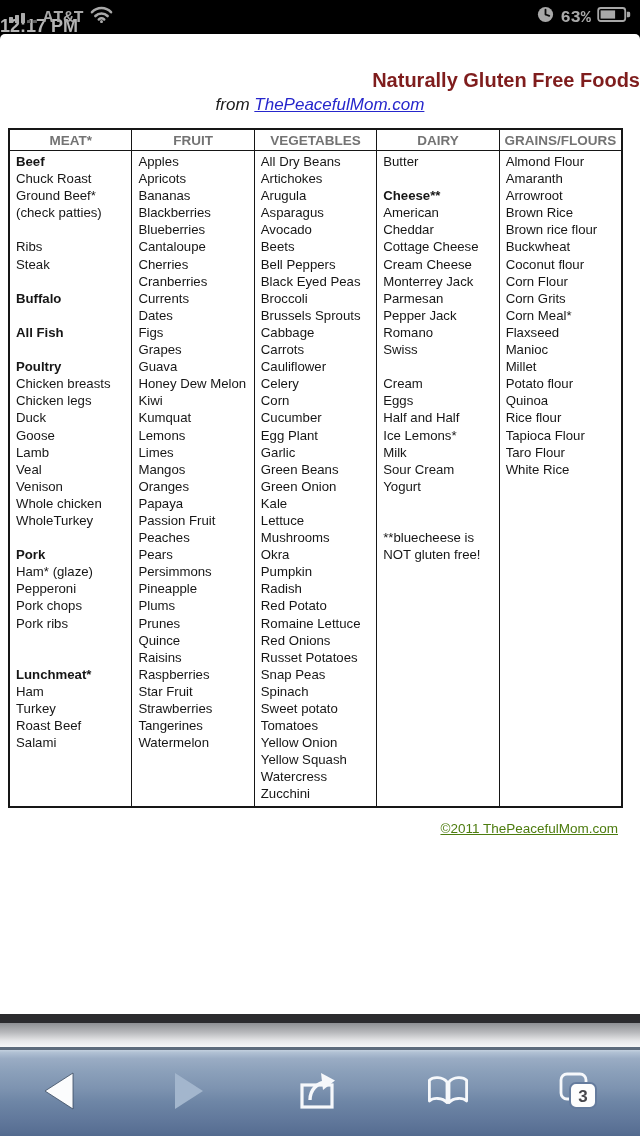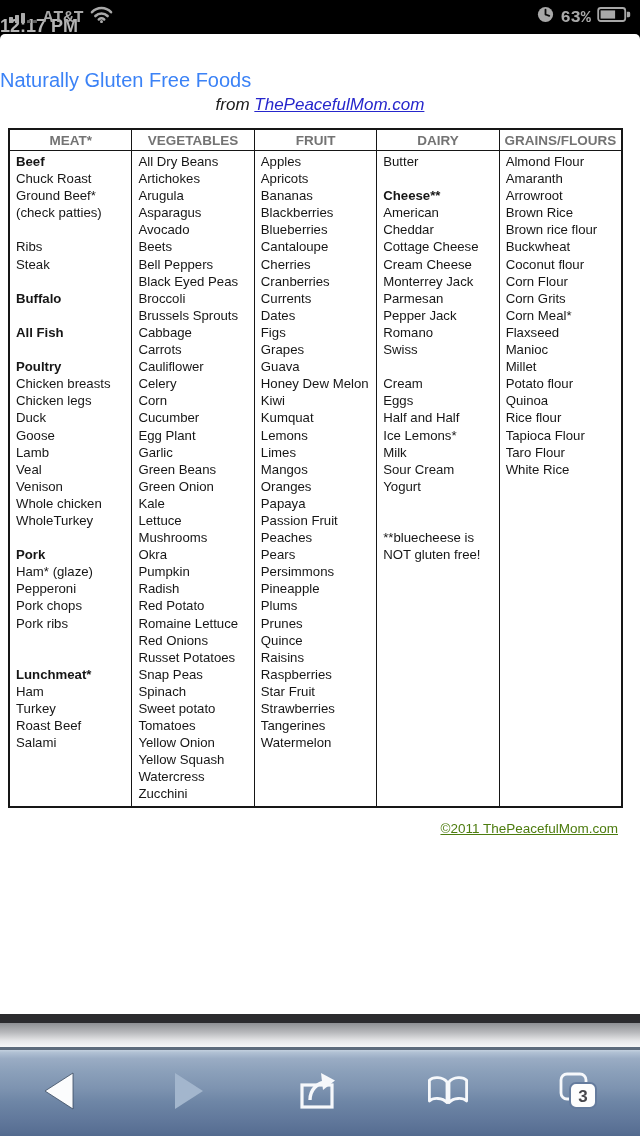--- a/index.html
+++ b/index.html
@@ -22,22 +22,22 @@
   }
   .signal { display:flex; align-items:flex-end; gap:2px; height:14px; padding-bottom:1px; }
   .signal i { display:block; width:4px; background:#ababab; border-radius:0.5px; }
   .signal i.dim { background:#5c5c5c; }
   
   .content {
     flex:0 0 980px; background:#fff; border-radius:5px 5px 0 0;
     color:#1a1a1a; overflow:hidden;
   }
   .page-title {
-    margin-top:34px; text-align:left; font-size:20px; font-weight:400;
-    color:#3b82f6; line-height:24px;
+    margin-top:34px; text-align:right; font-size:20px; font-weight:700;
+    color:#7f1d1d; line-height:24px;
   }
   .page-subtitle { text-align:center; font-style:italic; font-size:17px; line-height:26px; color:#1b1b1b; }
   .page-subtitle a { color:#2626cc; text-decoration:underline; cursor:pointer; }
   .intro { margin:20px 13px 0 13px; font-size:13.8px; line-height:23.5px; color:#191919; }
   
   .food-table { display:flex; margin:10px 17px 0 8px; border:2px solid #161616; background:#fff; }
   .ft-col { flex:1; border-left:1px solid #161616; min-width:0; }
   .ft-col:first-child { border-left:none; }
   .ft-header {
     font-weight:bold; text-align:center; font-size:13.5px; color:#737373;
@@ -150,20 +150,60 @@
             <div class="ft-line">Pepperoni</div>
             <div class="ft-line">Pork chops</div>
             <div class="ft-line">Pork ribs</div>
             <div class="ft-line">&nbsp;</div>
             <div class="ft-line">&nbsp;</div>
             <div class="ft-line bold">Lunchmeat*</div>
             <div class="ft-line">Ham</div>
             <div class="ft-line">Turkey</div>
             <div class="ft-line">Roast Beef</div>
             <div class="ft-line">Salami</div>
+          </div>
+        </div>
+        <div class="ft-col">
+          <div class="ft-header">FRUIT</div>
+          <div class="ft-body">
+            <div class="ft-line">Apples</div>
+            <div class="ft-line">Apricots</div>
+            <div class="ft-line">Bananas</div>
+            <div class="ft-line">Blackberries</div>
+            <div class="ft-line">Blueberries</div>
+            <div class="ft-line">Cantaloupe</div>
+            <div class="ft-line">Cherries</div>
+            <div class="ft-line">Cranberries</div>
+            <div class="ft-line">Currents</div>
+            <div class="ft-line">Dates</div>
+            <div class="ft-line">Figs</div>
+            <div class="ft-line">Grapes</div>
+            <div class="ft-line">Guava</div>
+            <div class="ft-line">Honey Dew Melon</div>
+            <div class="ft-line">Kiwi</div>
+            <div class="ft-line">Kumquat</div>
+            <div class="ft-line">Lemons</div>
+            <div class="ft-line">Limes</div>
+            <div class="ft-line">Mangos</div>
+            <div class="ft-line">Oranges</div>
+            <div class="ft-line">Papaya</div>
+            <div class="ft-line">Passion Fruit</div>
+            <div class="ft-line">Peaches</div>
+            <div class="ft-line">Pears</div>
+            <div class="ft-line">Persimmons</div>
+            <div class="ft-line">Pineapple</div>
+            <div class="ft-line">Plums</div>
+            <div class="ft-line">Prunes</div>
+            <div class="ft-line">Quince</div>
+            <div class="ft-line">Raisins</div>
+            <div class="ft-line">Raspberries</div>
+            <div class="ft-line">Star Fruit</div>
+            <div class="ft-line">Strawberries</div>
+            <div class="ft-line">Tangerines</div>
+            <div class="ft-line">Watermelon</div>
           </div>
         </div>
         <div class="ft-col">
           <div class="ft-header">VEGETABLES</div>
           <div class="ft-body">
             <div class="ft-line">All Dry Beans</div>
             <div class="ft-line">Artichokes</div>
             <div class="ft-line">Arugula</div>
             <div class="ft-line">Asparagus</div>
             <div class="ft-line">Avocado</div>
@@ -196,60 +236,20 @@
             <div class="ft-line">Spinach</div>
             <div class="ft-line">Sweet potato</div>
             <div class="ft-line">Tomatoes</div>
             <div class="ft-line">Yellow Onion</div>
             <div class="ft-line">Yellow Squash</div>
             <div class="ft-line">Watercress</div>
             <div class="ft-line">Zucchini</div>
           </div>
         </div>
         <div class="ft-col">
-          <div class="ft-header">FRUIT</div>
-          <div class="ft-body">
-            <div class="ft-line">Apples</div>
-            <div class="ft-line">Apricots</div>
-            <div class="ft-line">Bananas</div>
-            <div class="ft-line">Blackberries</div>
-            <div class="ft-line">Blueberries</div>
-            <div class="ft-line">Cantaloupe</div>
-            <div class="ft-line">Cherries</div>
-            <div class="ft-line">Cranberries</div>
-            <div class="ft-line">Currents</div>
-            <div class="ft-line">Dates</div>
-            <div class="ft-line">Figs</div>
-            <div class="ft-line">Grapes</div>
-            <div class="ft-line">Guava</div>
-            <div class="ft-line">Honey Dew Melon</div>
-            <div class="ft-line">Kiwi</div>
-            <div class="ft-line">Kumquat</div>
-            <div class="ft-line">Lemons</div>
-            <div class="ft-line">Limes</div>
-            <div class="ft-line">Mangos</div>
-            <div class="ft-line">Oranges</div>
-            <div class="ft-line">Papaya</div>
-            <div class="ft-line">Passion Fruit</div>
-            <div class="ft-line">Peaches</div>
-            <div class="ft-line">Pears</div>
-            <div class="ft-line">Persimmons</div>
-            <div class="ft-line">Pineapple</div>
-            <div class="ft-line">Plums</div>
-            <div class="ft-line">Prunes</div>
-            <div class="ft-line">Quince</div>
-            <div class="ft-line">Raisins</div>
-            <div class="ft-line">Raspberries</div>
-            <div class="ft-line">Star Fruit</div>
-            <div class="ft-line">Strawberries</div>
-            <div class="ft-line">Tangerines</div>
-            <div class="ft-line">Watermelon</div>
-          </div>
-        </div>
-        <div class="ft-col">
           <div class="ft-header">DAIRY</div>
           <div class="ft-body">
             <div class="ft-line">Butter</div>
             <div class="ft-line">&nbsp;</div>
             <div class="ft-line bold">Cheese**</div>
             <div class="ft-line">American</div>
             <div class="ft-line">Cheddar</div>
             <div class="ft-line">Cottage Cheese</div>
             <div class="ft-line">Cream Cheese</div>
             <div class="ft-line">Monterrey Jack</div>

